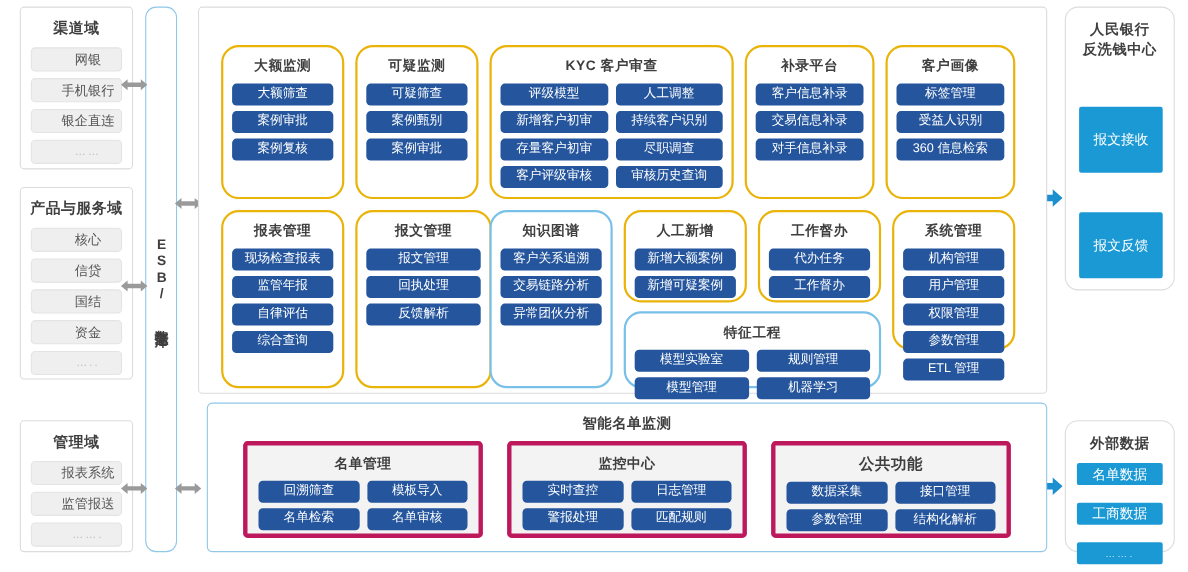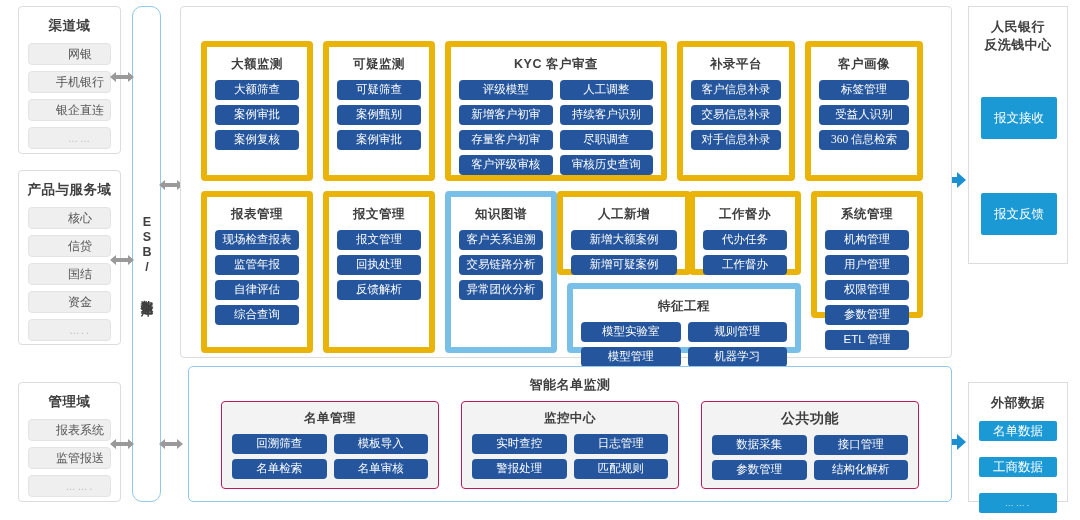--- a/index.html
+++ b/index.html
@@ -37,21 +37,21 @@
   .chip.dots { color:#bbb; letter-spacing:2px; font-size:10px; }
   
   .cyan {
     background:#1b99d5; color:#fff; border-radius:2px;
     display:flex; align-items:center; justify-content:center;
     font-size:12.5px; white-space:nowrap;
   }
   .cyan.dots { color:#cfeaf8; letter-spacing:2px; font-size:9px; }
 
   
-  .subgrp { position:absolute; background:#f3f3f3; border:1px solid #be185d; border-radius:4px; }
+  .subgrp { position:absolute; background:#f3f3f3; border:4px solid #be185d; border-radius:4px; }
 
   
   #side-left .panel { left:18px; width:103px; }
   #dom-channel  { top:6px;   height:148px; }
   #dom-product  { top:170px; height:175px; }
   #dom-manage   { top:382px; height:120px; }
   .dom-title { font-size:13.5px; font-weight:bold; margin-top:10px; }
   .dom-list { margin:8px 9px 0 9px; display:flex; flex-direction:column; gap:6px; }
   .dom-list .chip { height:22px;padding-left:21px; }
 
@@ -66,34 +66,34 @@
     font-size:12.5px; font-weight:bold; color:#3f3f3f; letter-spacing:1px;
   }
 
   
   #main { position:absolute; left:180px; top:6px; width:772px; height:352px; }
   #main-title { position:absolute; top:8px; left:0; width:100%; font-size:14px; }
   #bottom { position:absolute; left:188px; top:366px; width:764px; height:136px;
             border:1px solid #8fc8e8; border-radius:5px; background:#fff; }
   #bottom-title { position:absolute; top:9px; left:0; width:100%; font-size:13px; }
 
-  .card { position:absolute; background:#fff; border:6px solid #eab308; border-radius:4px; }
+  .card { position:absolute; background:#fff; border:2px solid #eab308; border-radius:16px; }
   .card.hl { border-color:#79c0e8; }
   .card > .grp-title { margin-top:9px; font-size:12.5px; }
   .btncol { margin:7px 8px 0 8px; display:flex; flex-direction:column; gap:5px; }
   .btncol .btn { height:20px; }
   .btngrid { margin:7px 8px 0 8px; display:grid; grid-template-columns:1fr 1fr; gap:5px 7px; }
   .btngrid .btn { height:20px; }
 
   
   .rpanel { position:absolute; left:968px; width:100px; background:#fff;
-            border:1px solid #dcdcdc; border-radius:0; }
+            border:1px solid #dcdcdc; border-radius:12px; }
   #pboc { top:6px; height:258px; }
   #pboc .grp-title { margin-top:11px; font-size:13px; line-height:1.35; }
-  #pboc .cyan { position:absolute; left:12px; width:76px; height:42px; }
+  #pboc .cyan { position:absolute; left:12px; width:76px; height:60px; }
   #ext { top:382px; height:120px; }
   #ext .grp-title { margin-top:11px; font-size:13px; }
   #ext .cyan { height:20px; }
   #ext .list { margin:9px 10px 0 10px; display:flex; flex-direction:column; gap:16px; }
 
   
   .arrow { position:absolute; }
   .arrow svg { display:block; }
 </style>
 </head>
@@ -211,58 +211,58 @@
 
     <div class="card" style="left:496px; top:34px; width:118px; height:140px;">
       <div class="grp-title">补录平台</div>
       <div class="btncol">
         <div class="btn">客户信息补录</div>
         <div class="btn">交易信息补录</div>
         <div class="btn">对手信息补录</div>
       </div>
     </div>
 
-    <div class="card" style="left:624px; top:34px; width:118px; height:140px;font-family:Liberation Serif, serif;">
+    <div class="card" style="left:624px; top:34px; width:118px; height:140px;">
       <div class="grp-title">客户画像</div>
       <div class="btncol">
         <div class="btn">标签管理</div>
         <div class="btn">受益人识别</div>
         <div class="btn">360 信息检索</div>
       </div>
     </div>
 
     <div class="card" style="left:20px; top:184px; width:112px; height:162px;">
       <div class="grp-title">报表管理</div>
       <div class="btncol">
         <div class="btn">现场检查报表</div>
         <div class="btn">监管年报</div>
         <div class="btn">自律评估</div>
         <div class="btn">综合查询</div>
       </div>
     </div>
 
-    <div class="card" style="left:142px; top:184px; width:112px; height:162px;">
+    <div class="card" style="left:142px; top:184px; width:124px; height:162px;">
       <div class="grp-title">报文管理</div>
       <div class="btncol">
         <div class="btn">报文管理</div>
         <div class="btn">回执处理</div>
         <div class="btn">反馈解析</div>
       </div>
     </div>
 
     <div class="card hl" style="left:264px; top:184px; width:112px; height:162px;">
       <div class="grp-title">知识图谱</div>
       <div class="btncol">
         <div class="btn">客户关系追溯</div>
         <div class="btn">交易链路分析</div>
         <div class="btn">异常团伙分析</div>
       </div>
     </div>
 
-    <div class="card" style="left:376px; top:184px; width:134px; height:84px;">
+    <div class="card" style="left:386px; top:184px; width:112px; height:84px;">
       <div class="grp-title">人工新增</div>
       <div class="btncol">
         <div class="btn">新增大额案例</div>
         <div class="btn">新增可疑案例</div>
       </div>
     </div>
 
     <div class="card" style="left:508px; top:184px; width:112px; height:84px;">
       <div class="grp-title">工作督办</div>
       <div class="btncol">

